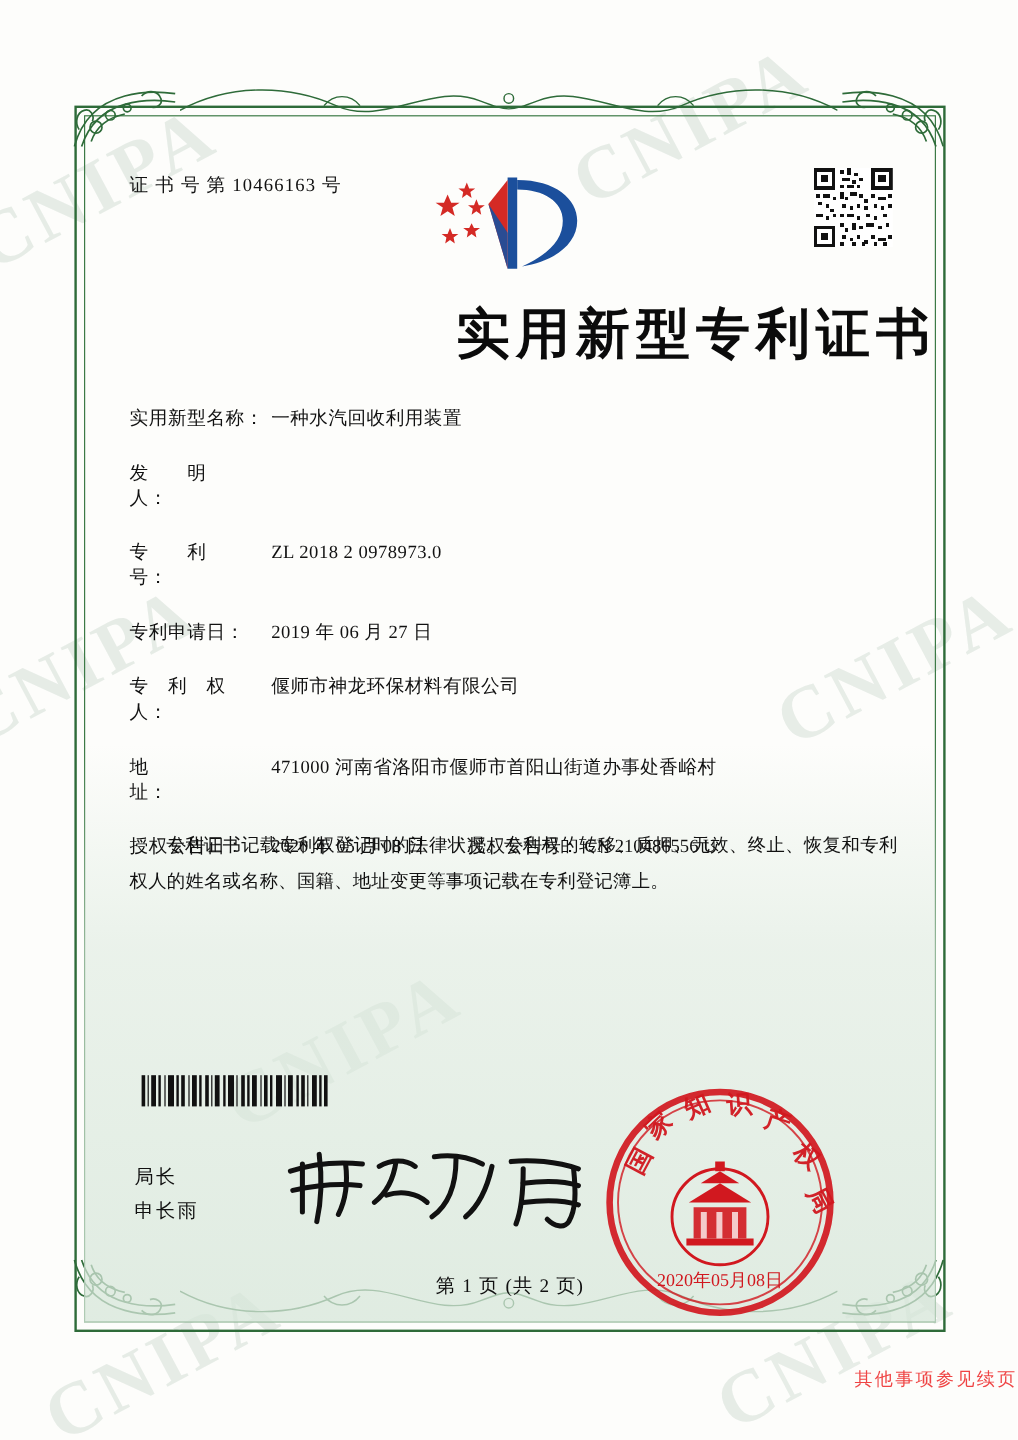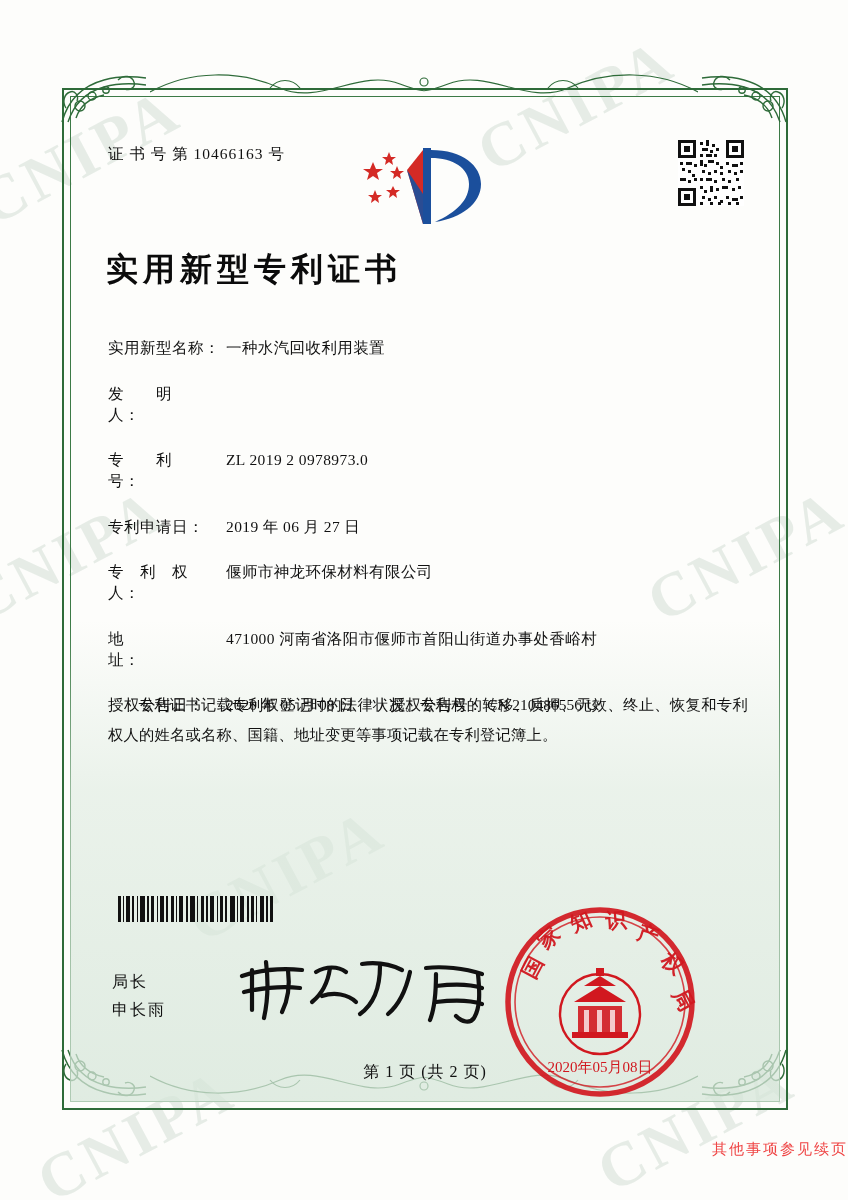--- a/index.html
+++ b/index.html
@@ -116,22 +116,22 @@
     transform: translateX(-50%);
     width: 180px;
     height: 88px;
   }
   .logo svg { display:block; width:100%; height:100%; }
 
   .main-title {
     position: absolute;
     left: 0; right: 0;
     top: 152px;
-    text-align: left;
-    font-size: 32px;
+    text-align: right;
+    font-size: 45px;
     font-weight: bold;
     letter-spacing: 5px;
     color: #0b0b0b;
     font-family: "Liberation Serif", serif;
     padding-left: 36px;
   }
 
   .fields {
     position: absolute;
     left: 38px;
@@ -429,21 +429,21 @@
     <div class="fields">
       <div class="field">
         <span class="lbl">实用新型名称：</span>
         <span class="val">一种水汽回收利用装置</span>
       </div>
       <div class="field">
         <span class="lbl">发　　明　　人：</span>
       </div>
       <div class="field">
         <span class="lbl">专　　利　　号：</span>
-        <span class="val">ZL 2019 2 0978973.0</span>
+        <span class="val">ZL 2018 2 0978973.0</span>
       </div>
       <div class="field">
         <span class="lbl">专利申请日：</span>
         <span class="val">2019 年 06 月 27 日</span>
       </div>
       <div class="field">
         <span class="lbl">专　利　权　人：</span>
         <span class="val">偃师市神龙环保材料有限公司</span>
       </div>
       <div class="field">

